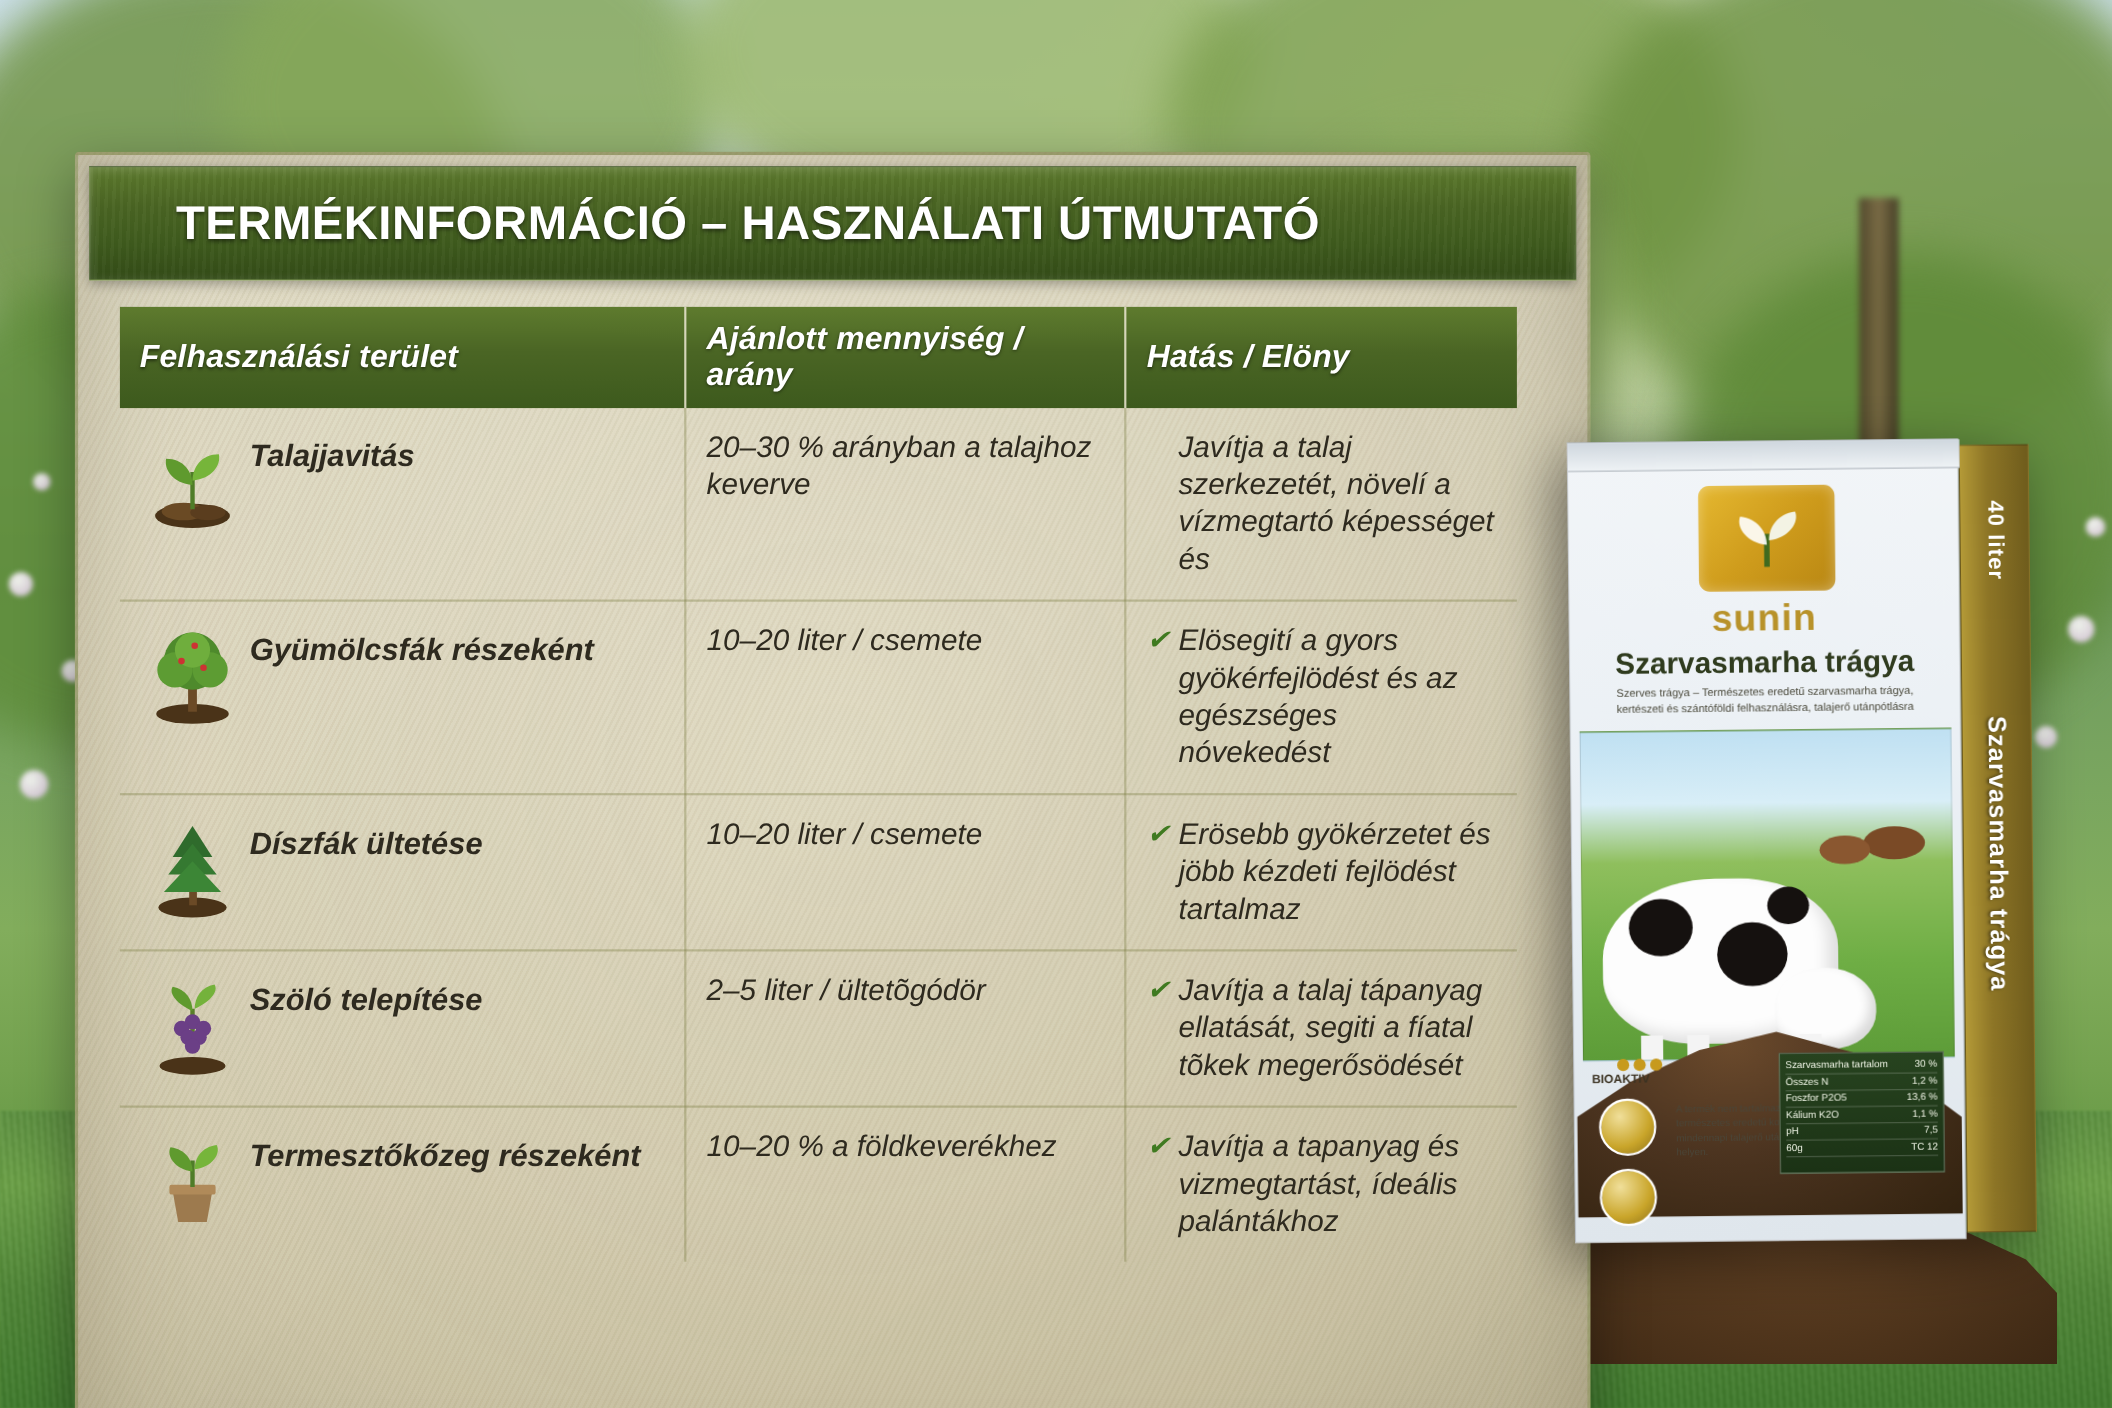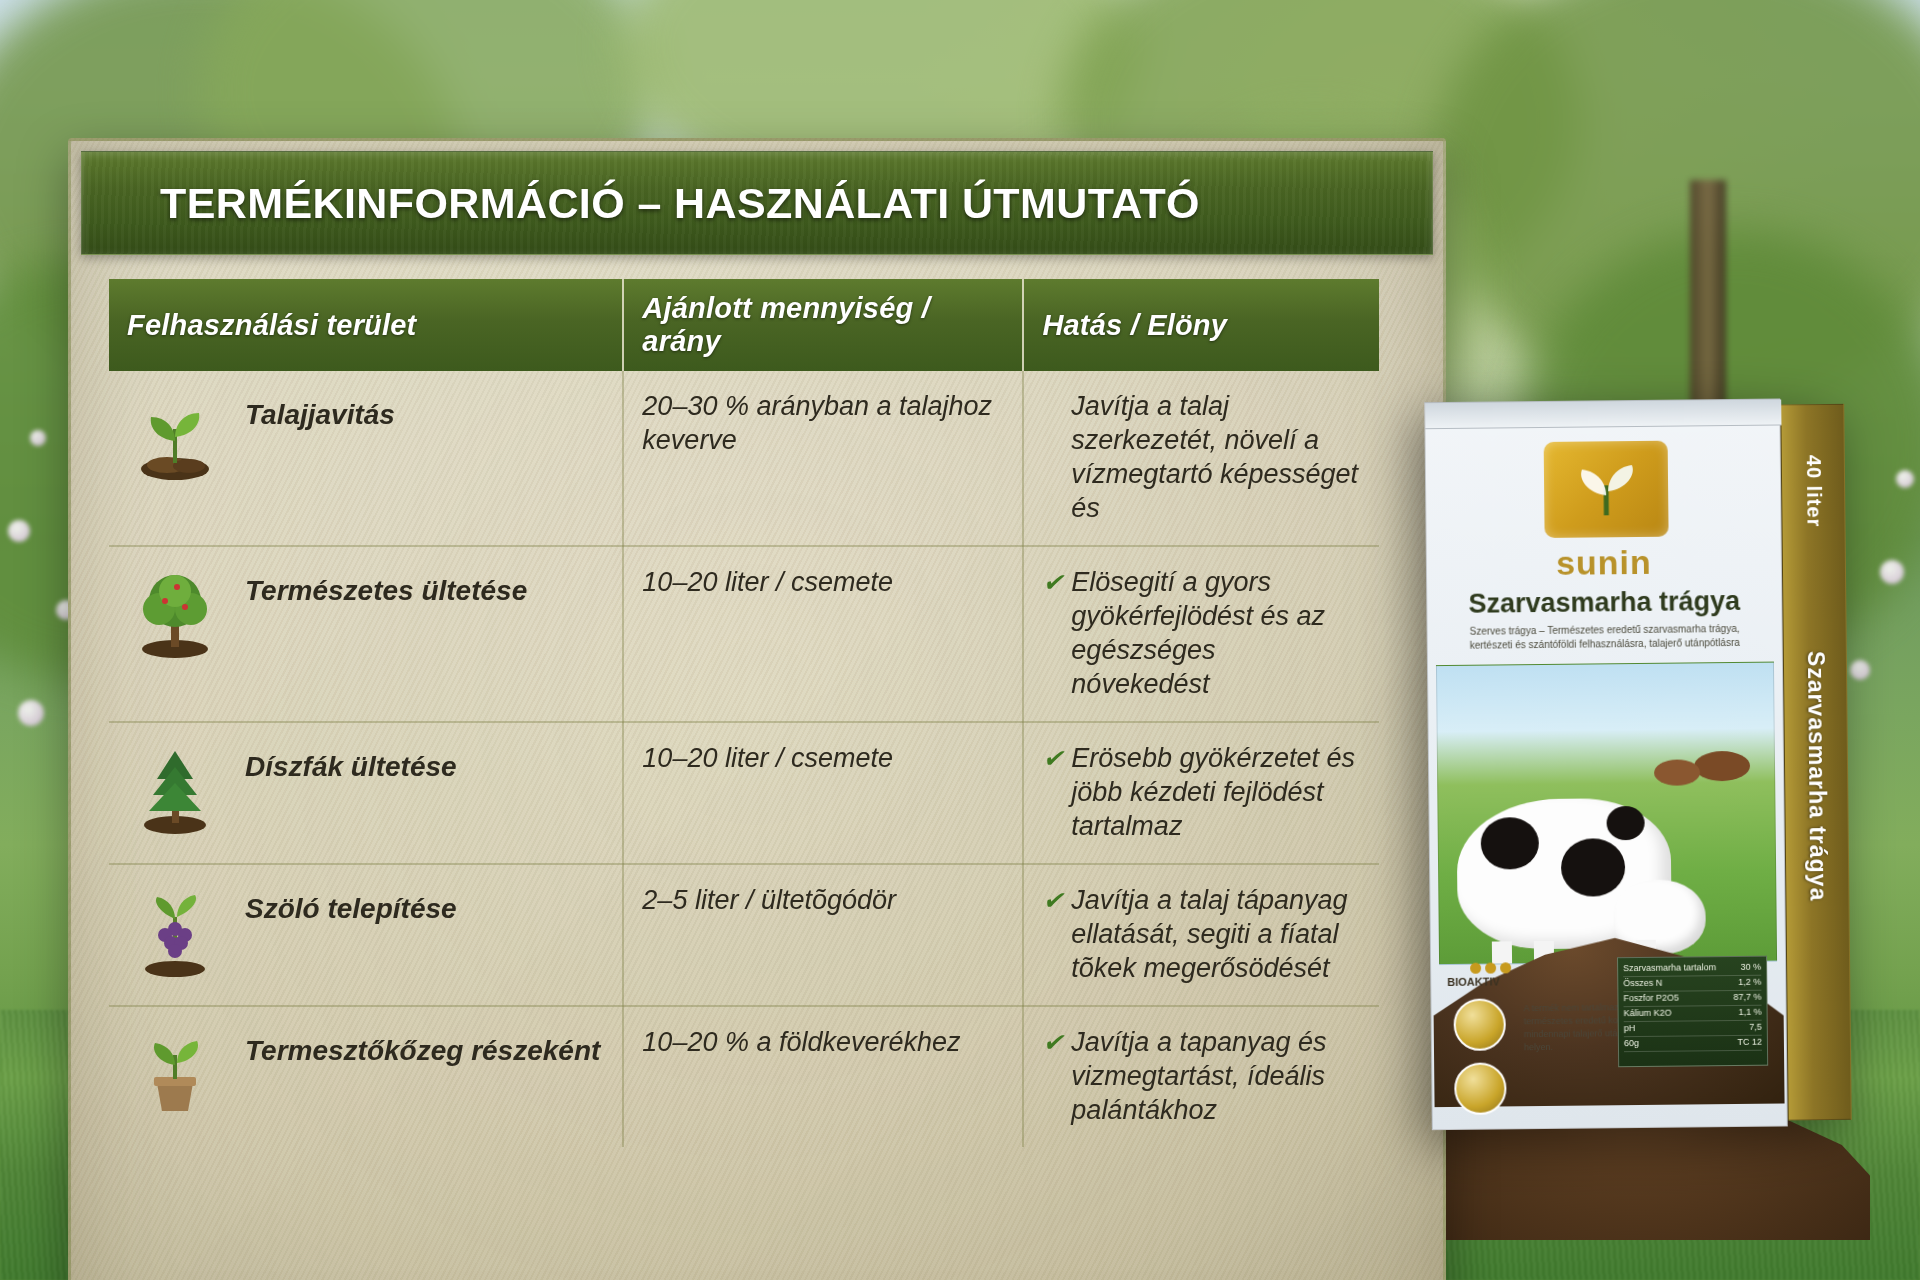--- a/index.html
+++ b/index.html
@@ -154,21 +154,21 @@
     border-right: 2px solid rgba(125,130,70,0.38);
     line-height: 1.26;
   }
   tbody tr:last-child td { border-bottom: none; margin-top: 23px; }
   tbody td:last-child { border-right: none; }
 
   .col-area  { width: 40.5%; }
   .col-qty   { width: 31.5%; }
   .col-eff   { width: 28%; }
 
-  .area-cell { display: flex; align-items: flex-start; gap: 22px; }
+  .area-cell { display: flex; align-items: flex-start; gap: 4px; }
   .area-label { font-weight: bold; padding-top: 8px; font-size: 28px; }
 
   .eff-cell { display: flex; align-items: flex-start; gap: 8px; }
   .check {
     color: #3f7a20;
     font-size: 25px;
     line-height: 1.2;
     flex: 0 0 auto;
     padding-top: 2px;
   }
@@ -424,21 +424,21 @@
                     <rect x="44" y="52" width="8" height="30" fill="#6b4a26"></rect>
                     <circle cx="48" cy="36" r="26" fill="#4e8a2c"></circle>
                     <circle cx="32" cy="44" r="16" fill="#5d9c33"></circle>
                     <circle cx="64" cy="44" r="16" fill="#5d9c33"></circle>
                     <circle cx="48" cy="26" r="16" fill="#6fae3d"></circle>
                     <circle cx="38" cy="36" r="3" fill="#c33"></circle>
                     <circle cx="58" cy="42" r="3" fill="#c33"></circle>
                     <circle cx="50" cy="22" r="3" fill="#c33"></circle>
                   </svg>
                 </span>
-                <span class="area-label">Természetes ültetése</span>
+                <span class="area-label">Gyümölcsfák részeként</span>
               </div>
             </td>
             <td>10–20 liter / csemete</td>
             <td>
               <div class="eff-cell">
                 <span class="check">✔</span>
                 <span>Elösegití a gyors gyökérfejlödést és az egészséges nóvekedést</span>
               </div>
             </td>
           </tr>
@@ -583,21 +583,21 @@
         <div class="nrow">
           <span>Szarvasmarha tartalom</span>
           <span>30 %</span>
         </div>
         <div class="nrow">
           <span>Összes N</span>
           <span>1,2 %</span>
         </div>
         <div class="nrow">
           <span>Foszfor P2O5</span>
-          <span>87,7 %</span>
+          <span>13,6 %</span>
         </div>
         <div class="nrow">
           <span>Kálium K2O</span>
           <span>1,1 %</span>
         </div>
         <div class="nrow">
           <span>pH</span>
           <span>7,5</span>
         </div>
         <div class="nrow">

